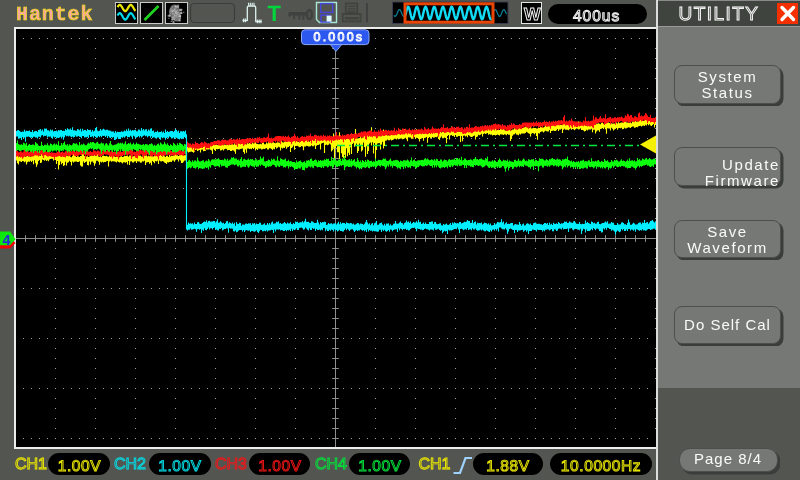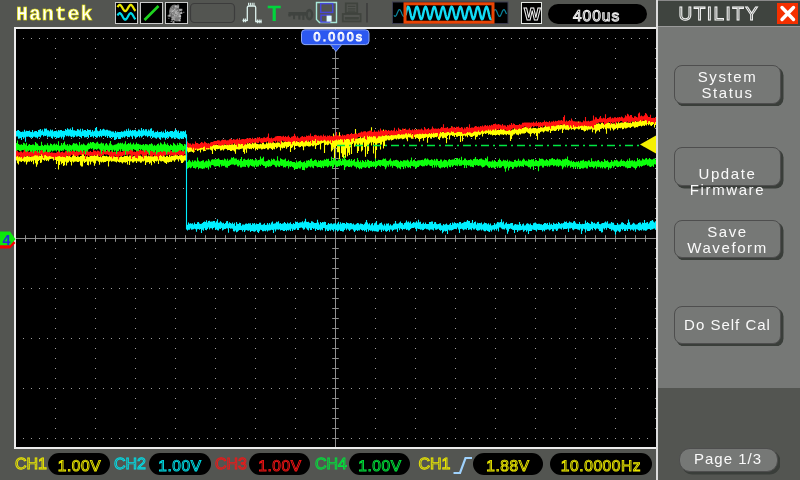--- a/index.html
+++ b/index.html
@@ -12,21 +12,21 @@
     background:#767876; }
   #rphead { position:absolute; left:0; top:0; width:142px; height:27px;
     background:#3f443f; border-top:1px solid #8a8a8a; border-bottom:1px solid #9a9a9a; }
   #xbtn { position:absolute; left:119px; top:3px; width:21px; height:21px; background:#f43000; }
   .btn { position:absolute; left:16px; width:107px; background:#767876;
     border:1.5px solid #4e4e4e; border-radius:8px; box-shadow:2.5px 2.5px 0 #3a3e3a;
     color:#fafafa; text-align:center; font-size:15px; letter-spacing:1.6px;
     line-height:16px; }
   .topico { position:absolute; top:2px; width:23px; height:22px; background:#000;
     border:1.5px solid #c9c9c9; }
-  #hantek { position:absolute; left:16px; top:2.5px; color:#ffffff; font-size:20px;
+  #hantek { position:absolute; left:16px; top:2.5px; color:#fca5a5; font-size:20px;
     font-weight:bold; letter-spacing:0.9px; -webkit-text-stroke:0.6px #e9e600;
     font-family:"Liberation Mono", monospace; }
   .pill { position:absolute; top:453px; height:22px; background:#000; border-radius:11px;
     text-align:center; font-size:14px; line-height:22px; letter-spacing:0.8px; }
 </style></head>
 <body>
 
 <div id="hantek">Hantek</div>
 <div class="topico" style="left:114.5px"></div>
 <div class="topico" style="left:140px"></div>
@@ -210,25 +210,25 @@
   <polygon points="0,231.5 10,231.5 15.5,239.3 10,245.3 0,245.3" fill="#0ce80c"></polygon>
   <text text-rendering="geometricPrecision" x="2.5" y="244.5" font-size="14.5" font-weight="bold" fill="#2929d8" font-family="Liberation Sans">4</text>
 </svg>
 
 <div id="rpanel">
   <div id="rphead"></div>
   <div id="xbtn"><svg width="21" height="21" viewBox="0 0 21 21">
     <path d="M5 4.5 L16.5 16.5 M16.5 4.5 L5 16.5" stroke="#fff" stroke-width="3.4" stroke-linecap="round"></path>
   </svg></div>
   <div class="btn" style="top:64.5px; height:39px; padding-top:3.5px;">System<br>Status</div>
-  <div class="btn" style="top:147px; height:39px; padding-top:18px;">Update<br>Firmware</div>
+  <div class="btn" style="top:147px; height:39px; padding-top:9px;text-align:right;">Update<br>Firmware</div>
   <div class="btn" style="top:305.5px; height:38px; line-height:35px; letter-spacing:1px;">Do&nbsp;Self&nbsp;Cal</div>
   <div class="btn" style="top:219.5px; height:38px; padding-top:3px;">Save<br>Waveform</div>
   <div class="btn" style="left:20.5px; top:448px; width:99px; height:24px; line-height:20px;
-       border-radius:11px; letter-spacing:1px; font-size:15px;">Page 1/3</div>
+       border-radius:11px; letter-spacing:1px; font-size:15px;">Page 8/4</div>
 </div>
 <div class="abs" style="left:655.5px; top:0; width:2.5px; height:480px; background:#dcdcdc;"></div>
 
 <div class="pill" style="left:48px; width:62px;"></div>
 <div class="pill" style="left:149px; width:61.5px;"></div>
 <div class="pill" style="left:249px; width:61px;"></div>
 <div class="pill" style="left:349px; width:61px;"></div>
 <svg class="abs" style="left:450.5px; top:452px;" width="26" height="26" viewBox="0 0 26 26">
   <path d="M2.5 21 h6.5 l5.5 -15 h6.5" fill="none" stroke="#9fd2fc" stroke-width="2.2"></path>
 </svg>

